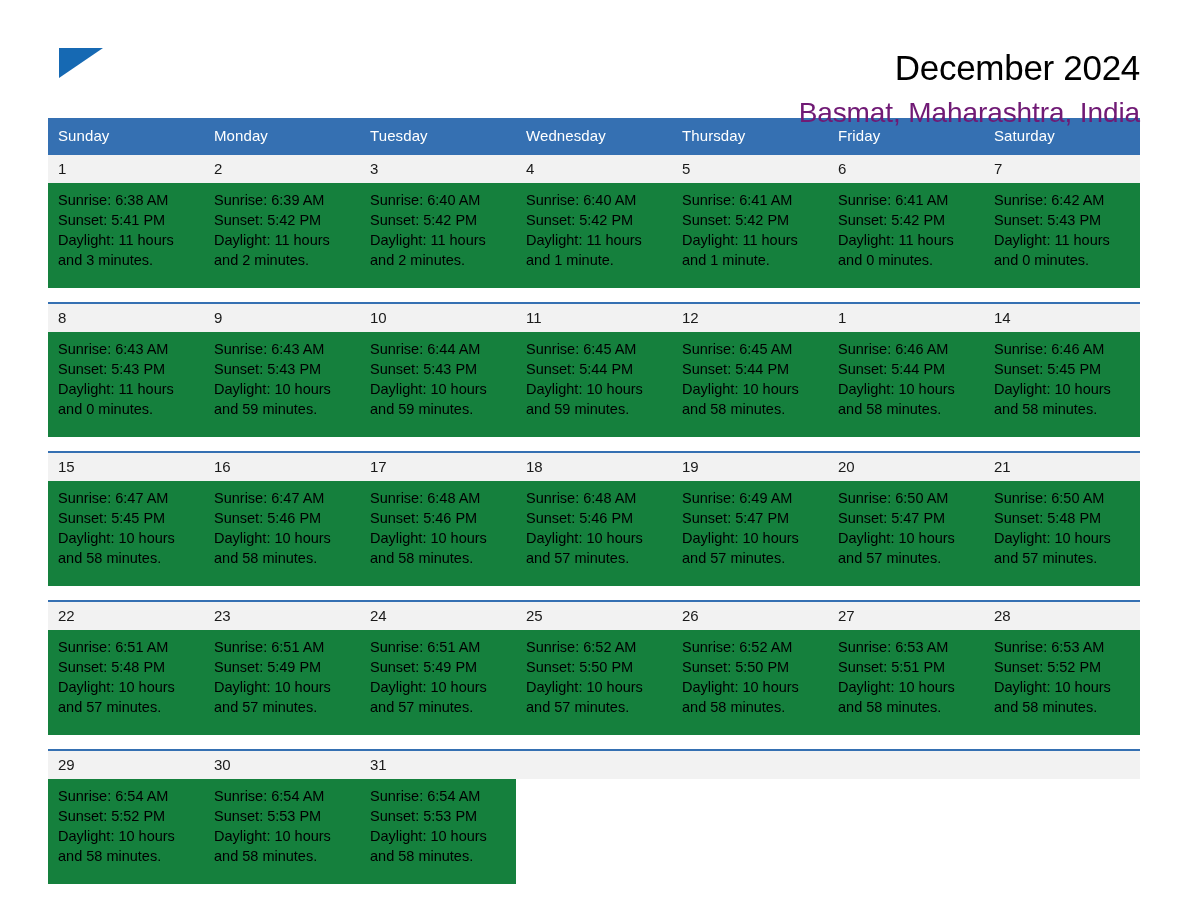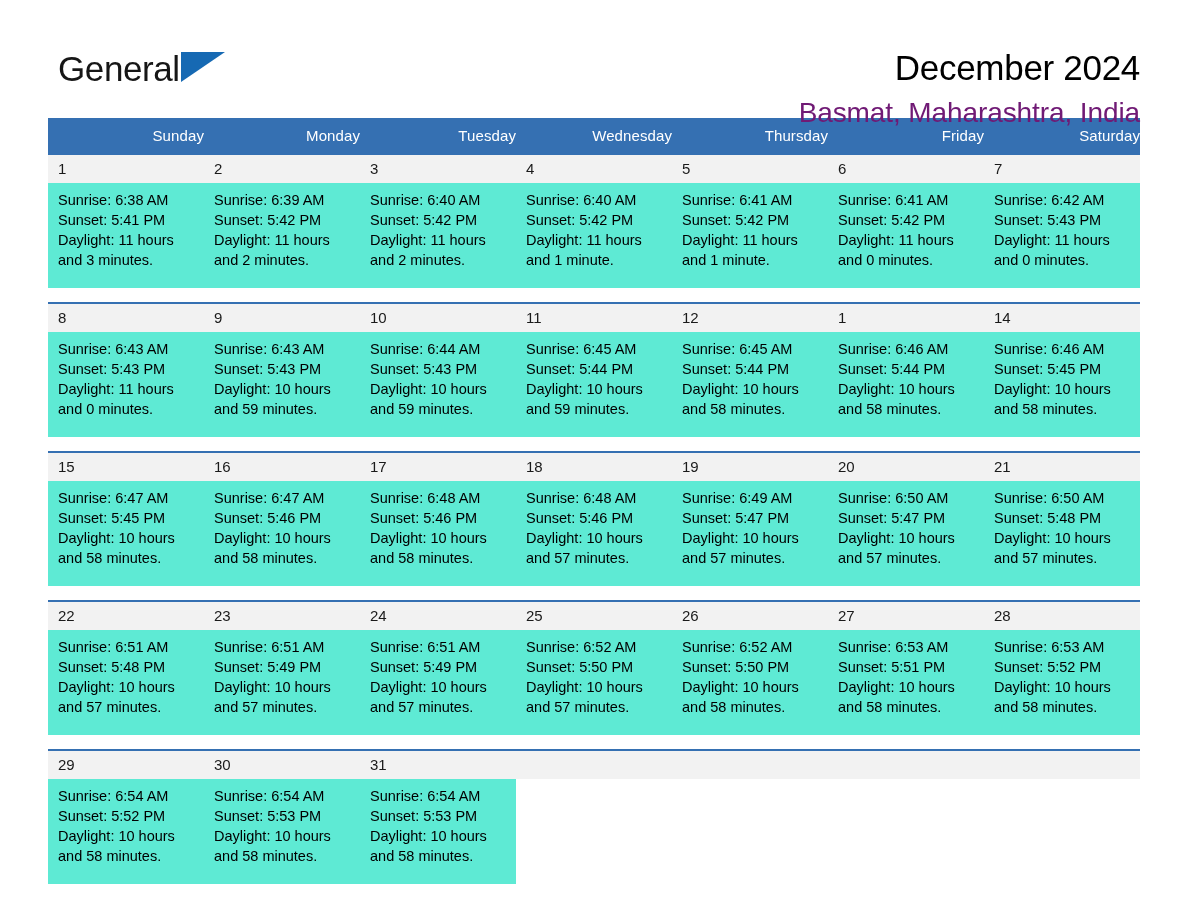--- a/index.html
+++ b/index.html
@@ -101,21 +101,21 @@
     border-collapse: collapse;
     table-layout: fixed;
   }
   .calendar col { width: 156px; }
 
   thead th {
     background: #3570b2;
     color: #ffffff;
     font-size: 15px;
     font-weight: normal;
-    text-align: right;
+    text-align: left;
     padding: 9px 0 9px 10px;
     height: 16px;
     letter-spacing: 0.1px;
   }
 
   tbody .week-sep td {
     height: 14px;
     padding: 0;
     border: none;
     background: #ffffff;
@@ -128,42 +128,42 @@
     font-size: 15px;
     color: #1a1a1a;
     vertical-align: top;
     height: 18px;
   }
   tbody tr.daynum-row td.empty {
     background: #f2f2f2;
   }
 
   tbody tr.detail-row td {
-    background: #5eead4;
+    background: #15803d;
     padding: 7px 10px 10px 10px;
     font-size: 14.5px;
     line-height: 20px;
     color: #000000;
     vertical-align: top;
     height: 88px;
   }
   tbody tr.detail-row td.empty { background: #ffffff; }
 
   .cell-line { display: block; white-space: nowrap; }
 </style>
 </head>
 <body>
 
 <div class="page">
 
   <div class="header">
 
     <div class="brand">
       <div class="brand-row1">
-        <span class="brand-general">General</span><span class="brand-triangle"></span>
+        <span class="brand-triangle"></span>
       </div>
     </div>
 
     <div class="title-block">
       <div class="month-title">December 2024</div>
       <div class="location-title">Basmat, Maharashtra, India</div>
     </div>
 
   </div>
 

